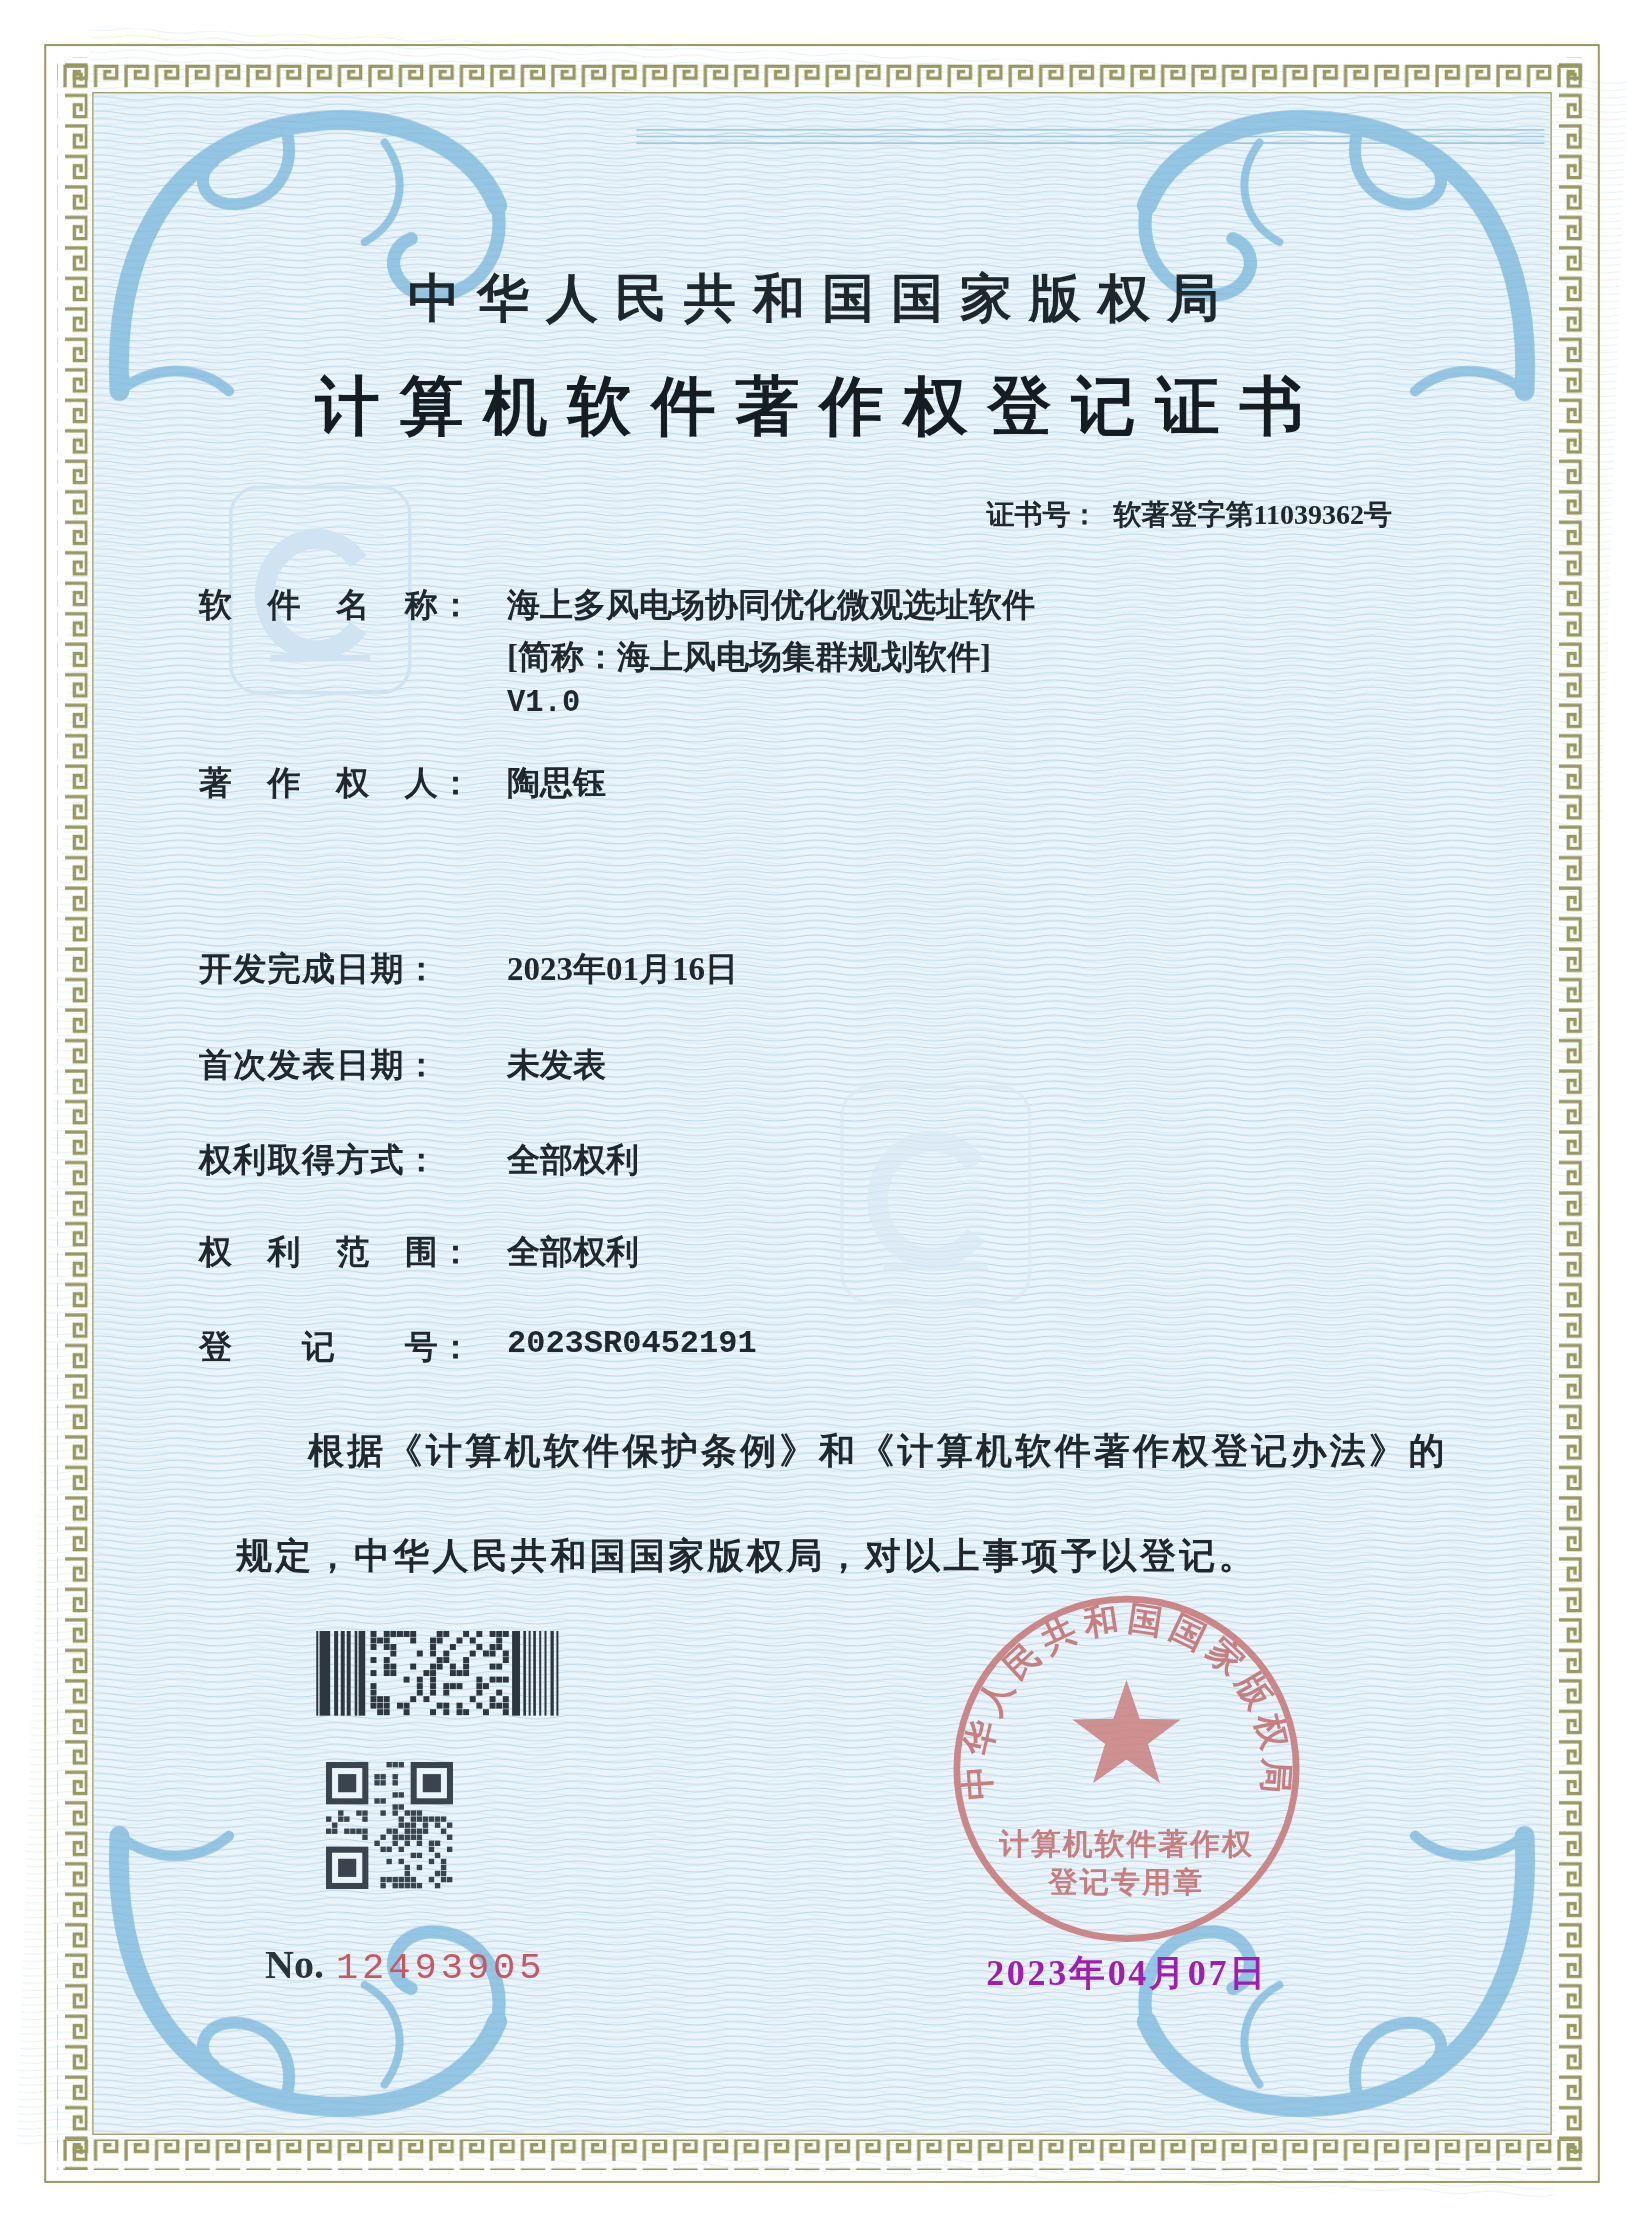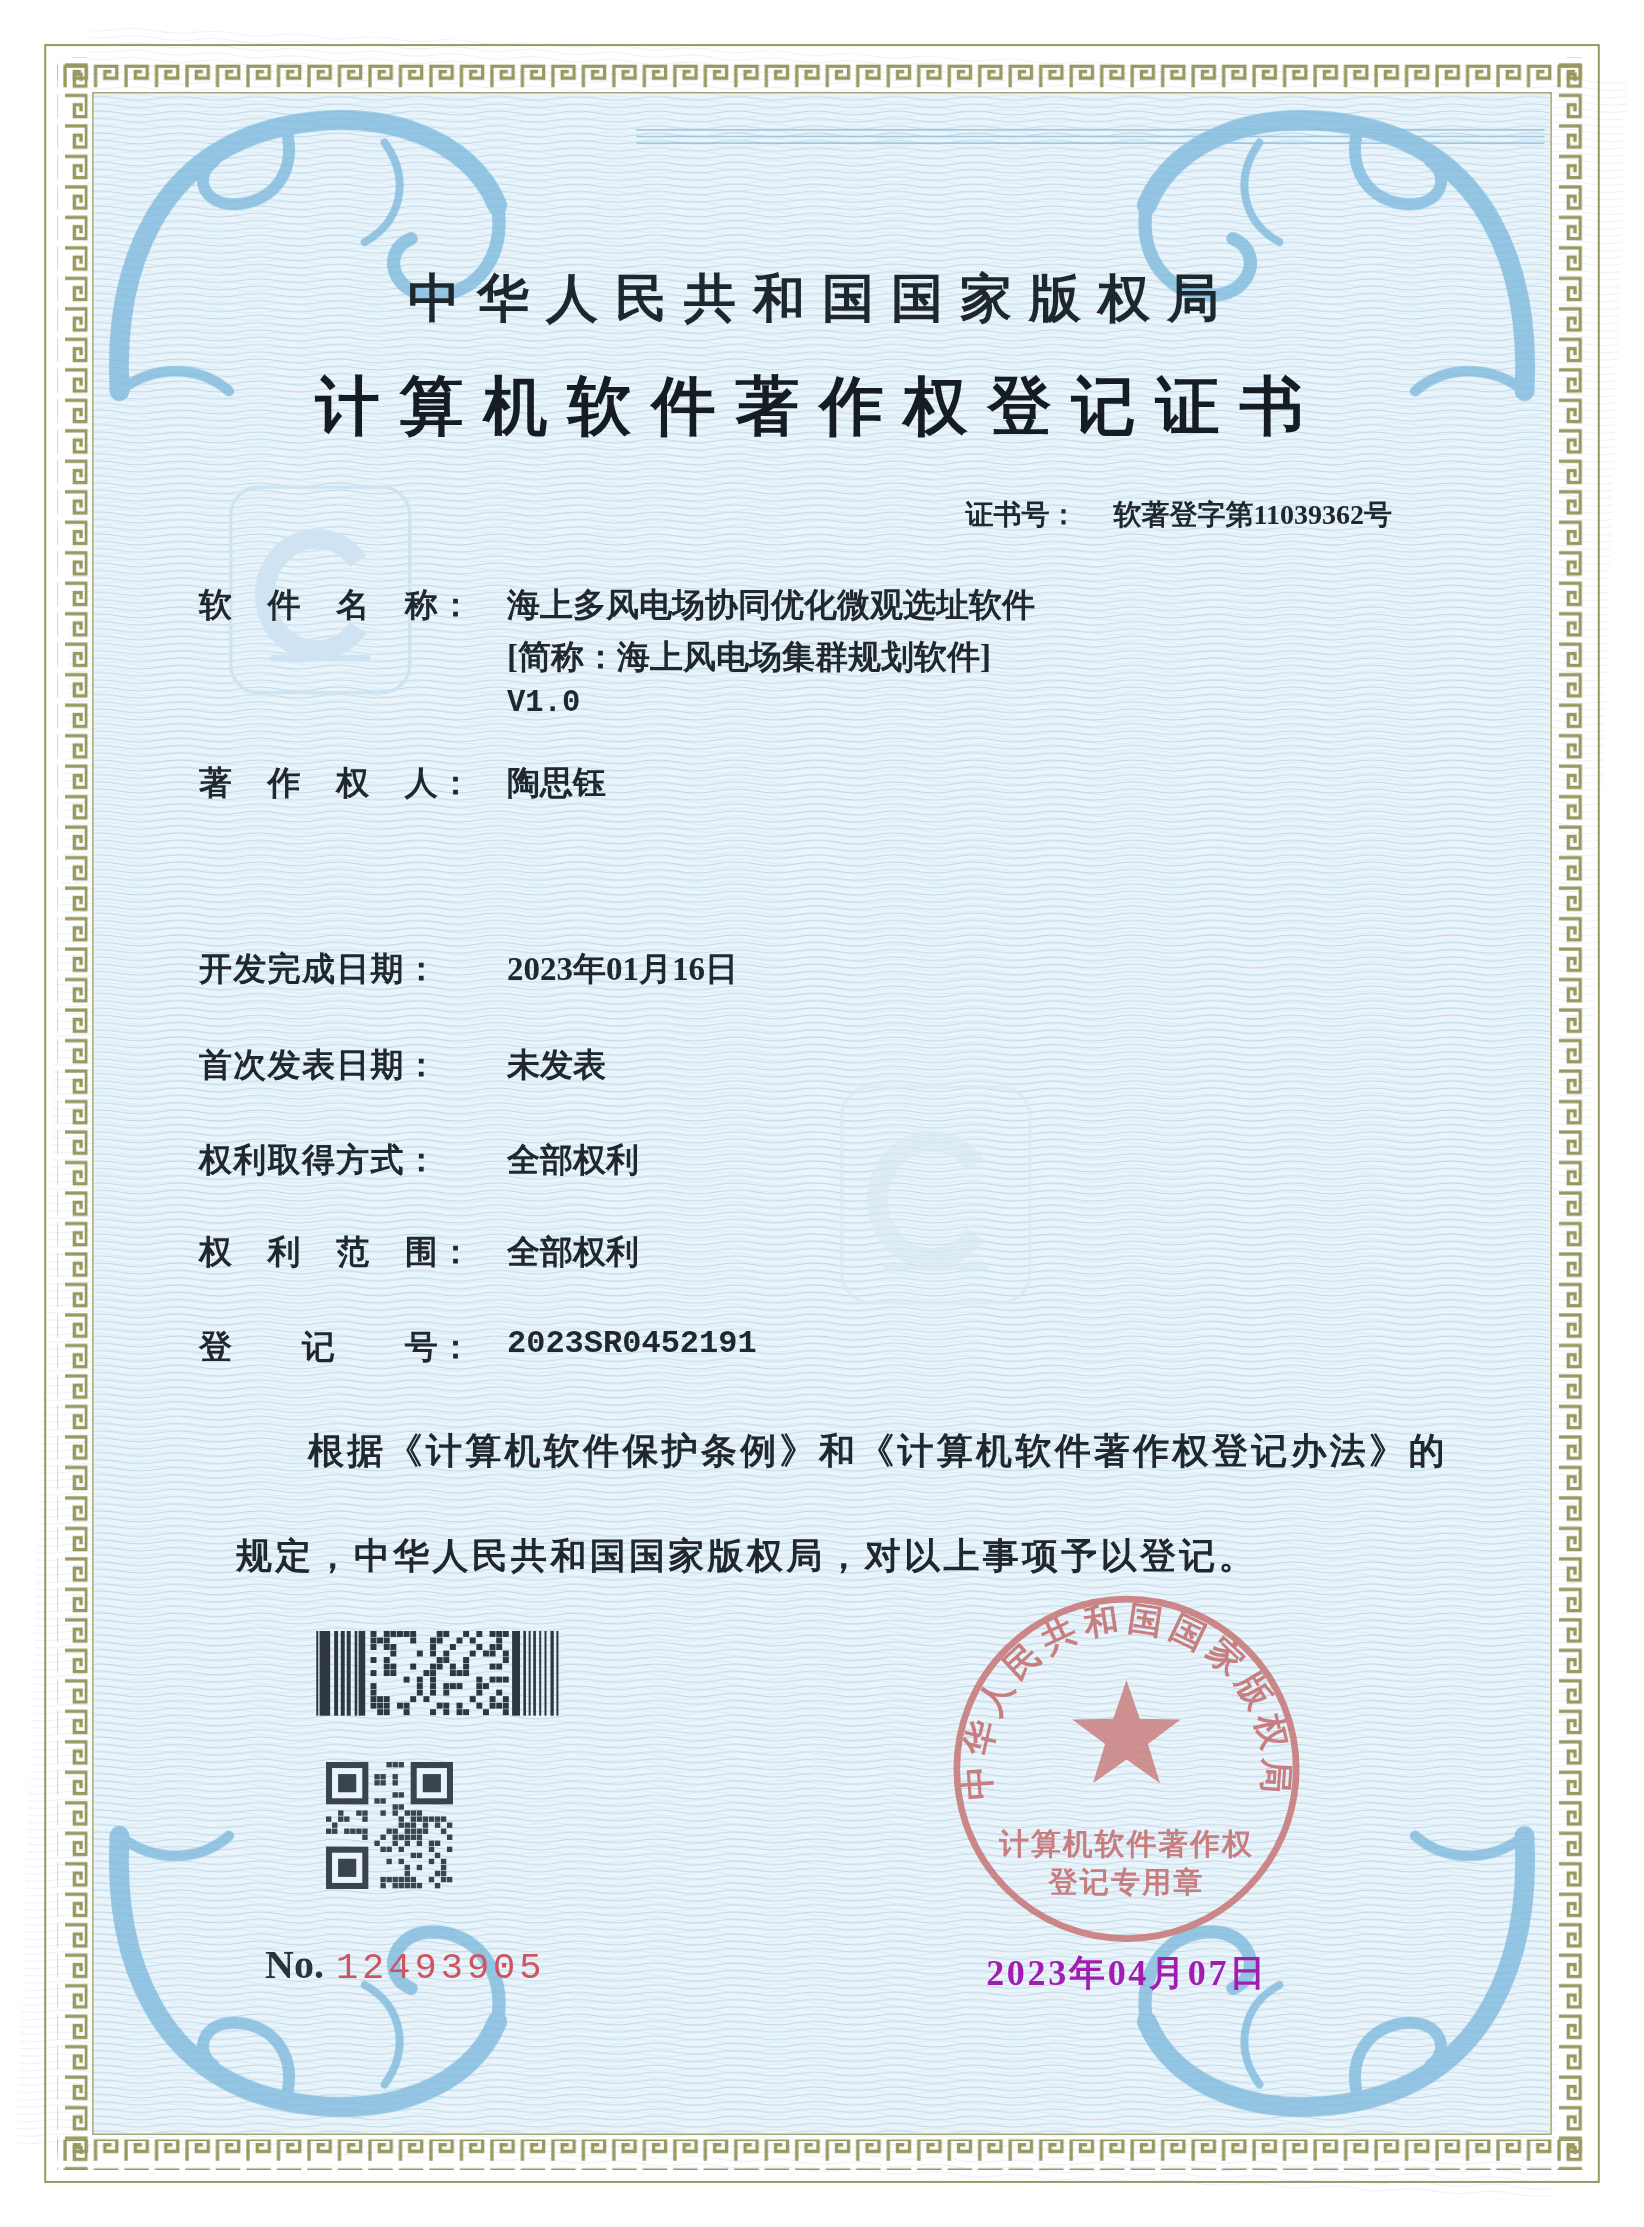--- a/index.html
+++ b/index.html
@@ -11,21 +11,21 @@
   .deco{position:absolute;left:0;top:0;pointer-events:none;}
   .authority{
     left:0;top:264px;width:1644px;text-align:center;
     font-size:52px;font-weight:700;letter-spacing:17px;color:#1d272c;
   }
   .cert-title{
     left:0;top:363px;width:1639px;text-align:center;
     font-size:64px;font-weight:700;letter-spacing:20px;color:#151d22;
   }
   .certno-line{right:252px;top:496px;font-size:28px;font-weight:700;text-align:right;}
-  .certno-line .lbl{margin-right:36px;}
+  .certno-line .lbl{margin-right:15px;}
   .row-label{left:199px;font-size:33px;font-weight:700;letter-spacing:1.3px;white-space:pre;}
   .row-value{left:507px;font-size:33px;font-weight:700;white-space:pre;}
   .mono{font-family:"Liberation Mono","DejaVu Sans Mono",monospace;}
   .stmt{left:199px;width:1200px;font-size:36px;font-weight:700;letter-spacing:3.3px;line-height:1.1;white-space:pre;margin-left:37px;}
   .serial{left:265px;top:1941px;font-size:40px;font-weight:700;color:#2a3338;}
   .serial .num{
     font-family:"Liberation Mono","DejaVu Sans Mono",monospace;
     color:#cc5560;font-size:37px;letter-spacing:4px;margin-left:12px;font-weight:400;
   }
   .issue-date{left:928px;top:1949px;width:398px;text-align:center;font-size:36px;font-weight:700;letter-spacing:2.7px;color:#a21caf;}

